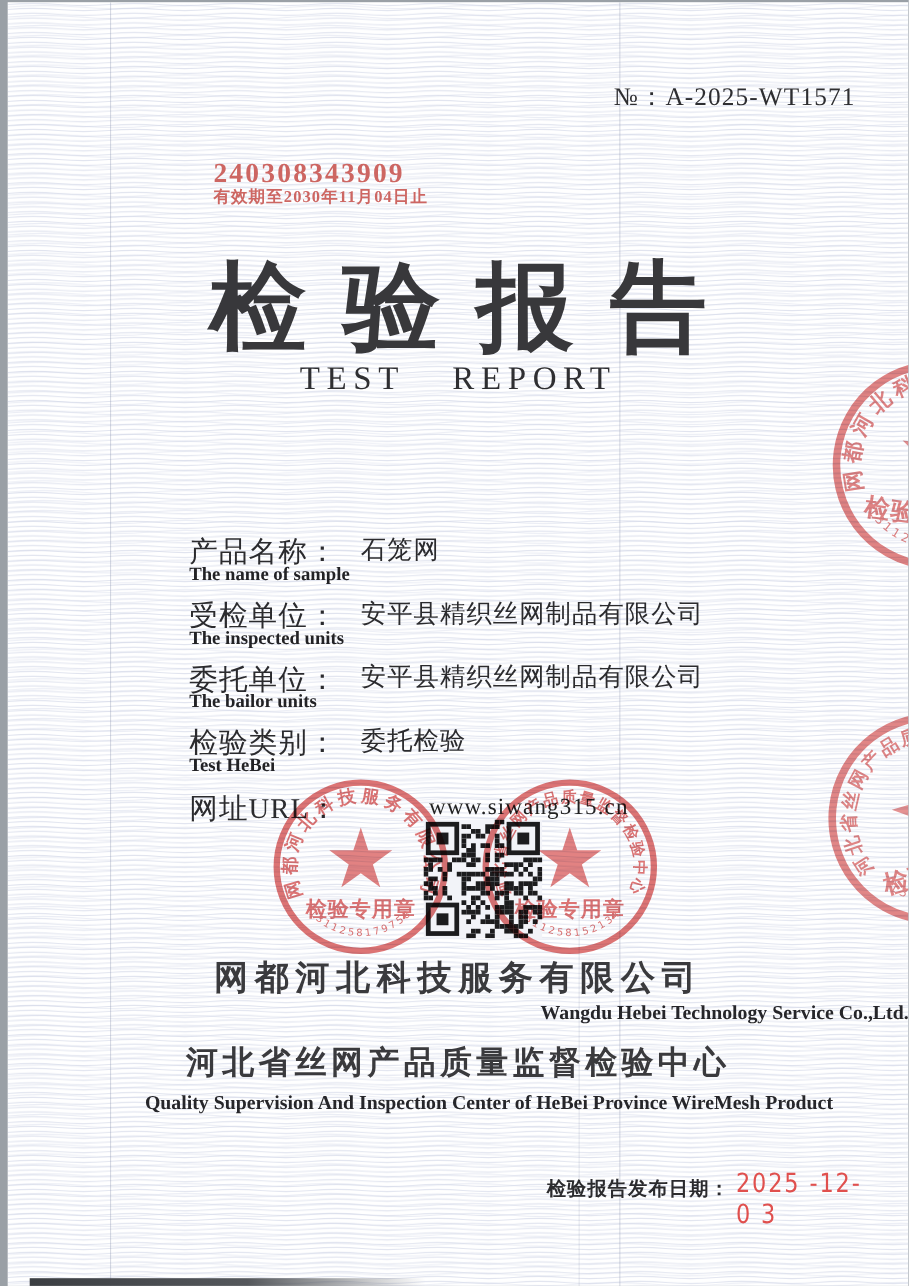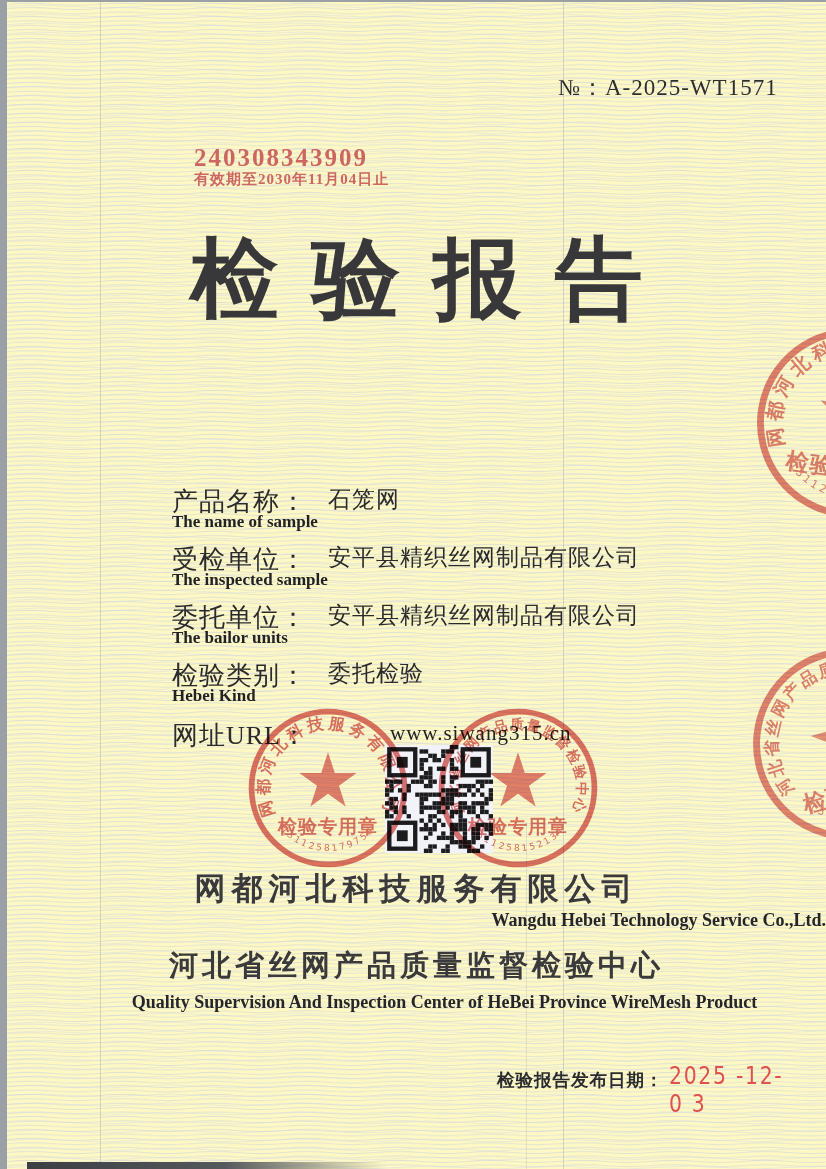--- a/index.html
+++ b/index.html
@@ -1,18 +1,18 @@
 <!DOCTYPE html>
 <html><head>
 <meta charset="utf-8">
 <style>
   html,body{margin:0;padding:0;}
   body{background:#9aa0a6;font-family:"Liberation Serif","DejaVu Serif",serif;}
   .scan{position:relative;width:826px;height:1169px;background:#9aa0a6;overflow:hidden;}
-  .paper{position:absolute;left:7px;top:2px;right:0;bottom:0;background:#fef9c3;overflow:hidden;}
+  .paper{position:absolute;left:7px;top:2px;right:0;bottom:0;background:#ffffff;overflow:hidden;}
   .waves{position:absolute;left:0;top:0;width:100%;height:100%;pointer-events:none;}
   .crease{position:absolute;width:1px;background:rgba(140,150,175,.35);}
   .abs{position:absolute;}
   .report-no{left:551px;top:70px;font-size:23px;letter-spacing:1px;color:#2e2e31;}
   .cma-code{left:187px;top:142px;font-size:25px;font-weight:bold;color:#cd6662;letter-spacing:2px;}
   .cma-valid{left:187px;top:168px;font-size:15px;font-weight:bold;color:#cd6662;letter-spacing:1px;}
   .title-zh{left:0;top:218px;width:100%;text-align:center;font-size:88px;font-weight:600;color:#38383b;letter-spacing:.38em;text-indent:.38em;white-space:nowrap;}
   .title-en{left:0;top:326px;width:100%;text-align:center;font-size:30px;color:#2f2f32;letter-spacing:6px;word-spacing:30px;}
   .f-zh{left:165px;font-size:26px;color:#2b2b2e;letter-spacing:1px;}
   .f-en{left:165px;font-size:17px;font-weight:bold;color:#222225;}
@@ -55,35 +55,36 @@
     <div class="crease" style="left:93px;top:0;height:1169px;"></div>
     <div class="crease" style="left:556px;top:0;height:1169px;"></div>
     <div class="crease" style="left:519px;top:820px;height:349px;opacity:.6;"></div>
 
     <div class="abs report-no">№：A-2025-WT1571</div>
 
     <div class="abs cma-code">240308343909</div>
     <div class="abs cma-valid">有效期至2030年11月04日止</div>
 
     <div class="abs title-zh">检验报告</div>
+    <div class="abs title-en">TEST REPORT</div>
 
     <div class="abs f-zh" style="top:482px;">产品名称：</div>
     <div class="abs f-en" style="top:510px;">The name of sample</div>
     <div class="abs f-val" style="top:482px;">石笼网</div>
 
     <div class="abs f-zh" style="top:540px;">受检单位：</div>
-    <div class="abs f-en" style="top:568px;">The inspected sample</div>
+    <div class="abs f-en" style="top:568px;">The inspected units</div>
     <div class="abs f-val" style="top:540px;">安平县精织丝网制品有限公司</div>
 
     <div class="abs f-zh" style="top:598px;">委托单位：</div>
     <div class="abs f-en" style="top:626px;font-family:Liberation Serif, serif;">The bailor units</div>
     <div class="abs f-val" style="top:598px;">安平县精织丝网制品有限公司</div>
 
     <div class="abs f-zh" style="top:656px;">检验类别：</div>
-    <div class="abs f-en" style="top:684px;">Hebei Kind</div>
+    <div class="abs f-en" style="top:684px;">Test HeBei</div>
     <div class="abs f-val" style="top:656px;">委托检验</div>
 
     <div class="abs f-zh" style="top:716px;">网址URL：</div>
     <div class="abs url-val">www.siwang315.cn</div>
 
     <div class="abs qr">
       <svg width="108" height="108" viewBox="0 0 100 100">
         <rect width="100" height="100" fill="#f2f3f8"></rect>
         <g id="qrm" fill="#1c1c1e">
             <rect x="60" y="0" width="4" height="4"></rect>

